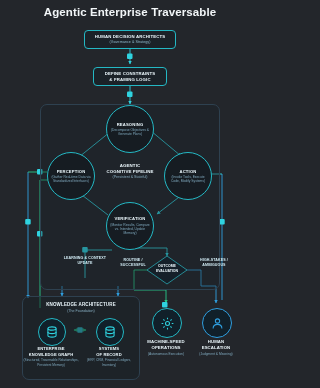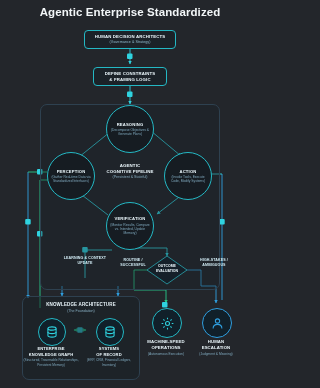--- a/index.html
+++ b/index.html
@@ -48,21 +48,21 @@
 
   .outwrap{position:absolute;width:62px;text-align:center;}
   .outcap1{font-size:4.3px;font-weight:bold;color:#eaf6fb;line-height:1.4;letter-spacing:.1px;}
   .outcap2{font-size:3.3px;color:#7fa8bd;line-height:1.35;margin-top:.6px;}
 </style>
 </head>
 <body>
 
 <div id="stage">
 
-  <div class="title">Agentic Enterprise Standardized</div>
+  <div class="title">Agentic Enterprise Traversable</div>
 
   <svg class="layer" viewBox="0 0 260 388">
     <defs>
       <marker id="aC" markerWidth="5" markerHeight="5" refX="3.6" refY="2" orient="auto">
         <path d="M0,0 L4,2 L0,4 z" fill="#2fd3e0"></path>
       </marker>
       <marker id="aB" markerWidth="5" markerHeight="5" refX="3.6" refY="2" orient="auto">
         <path d="M0,0 L4,2 L0,4 z" fill="#2f9fe0"></path>
       </marker>
       <marker id="aG" markerWidth="5" markerHeight="5" refX="3.6" refY="2" orient="auto">

